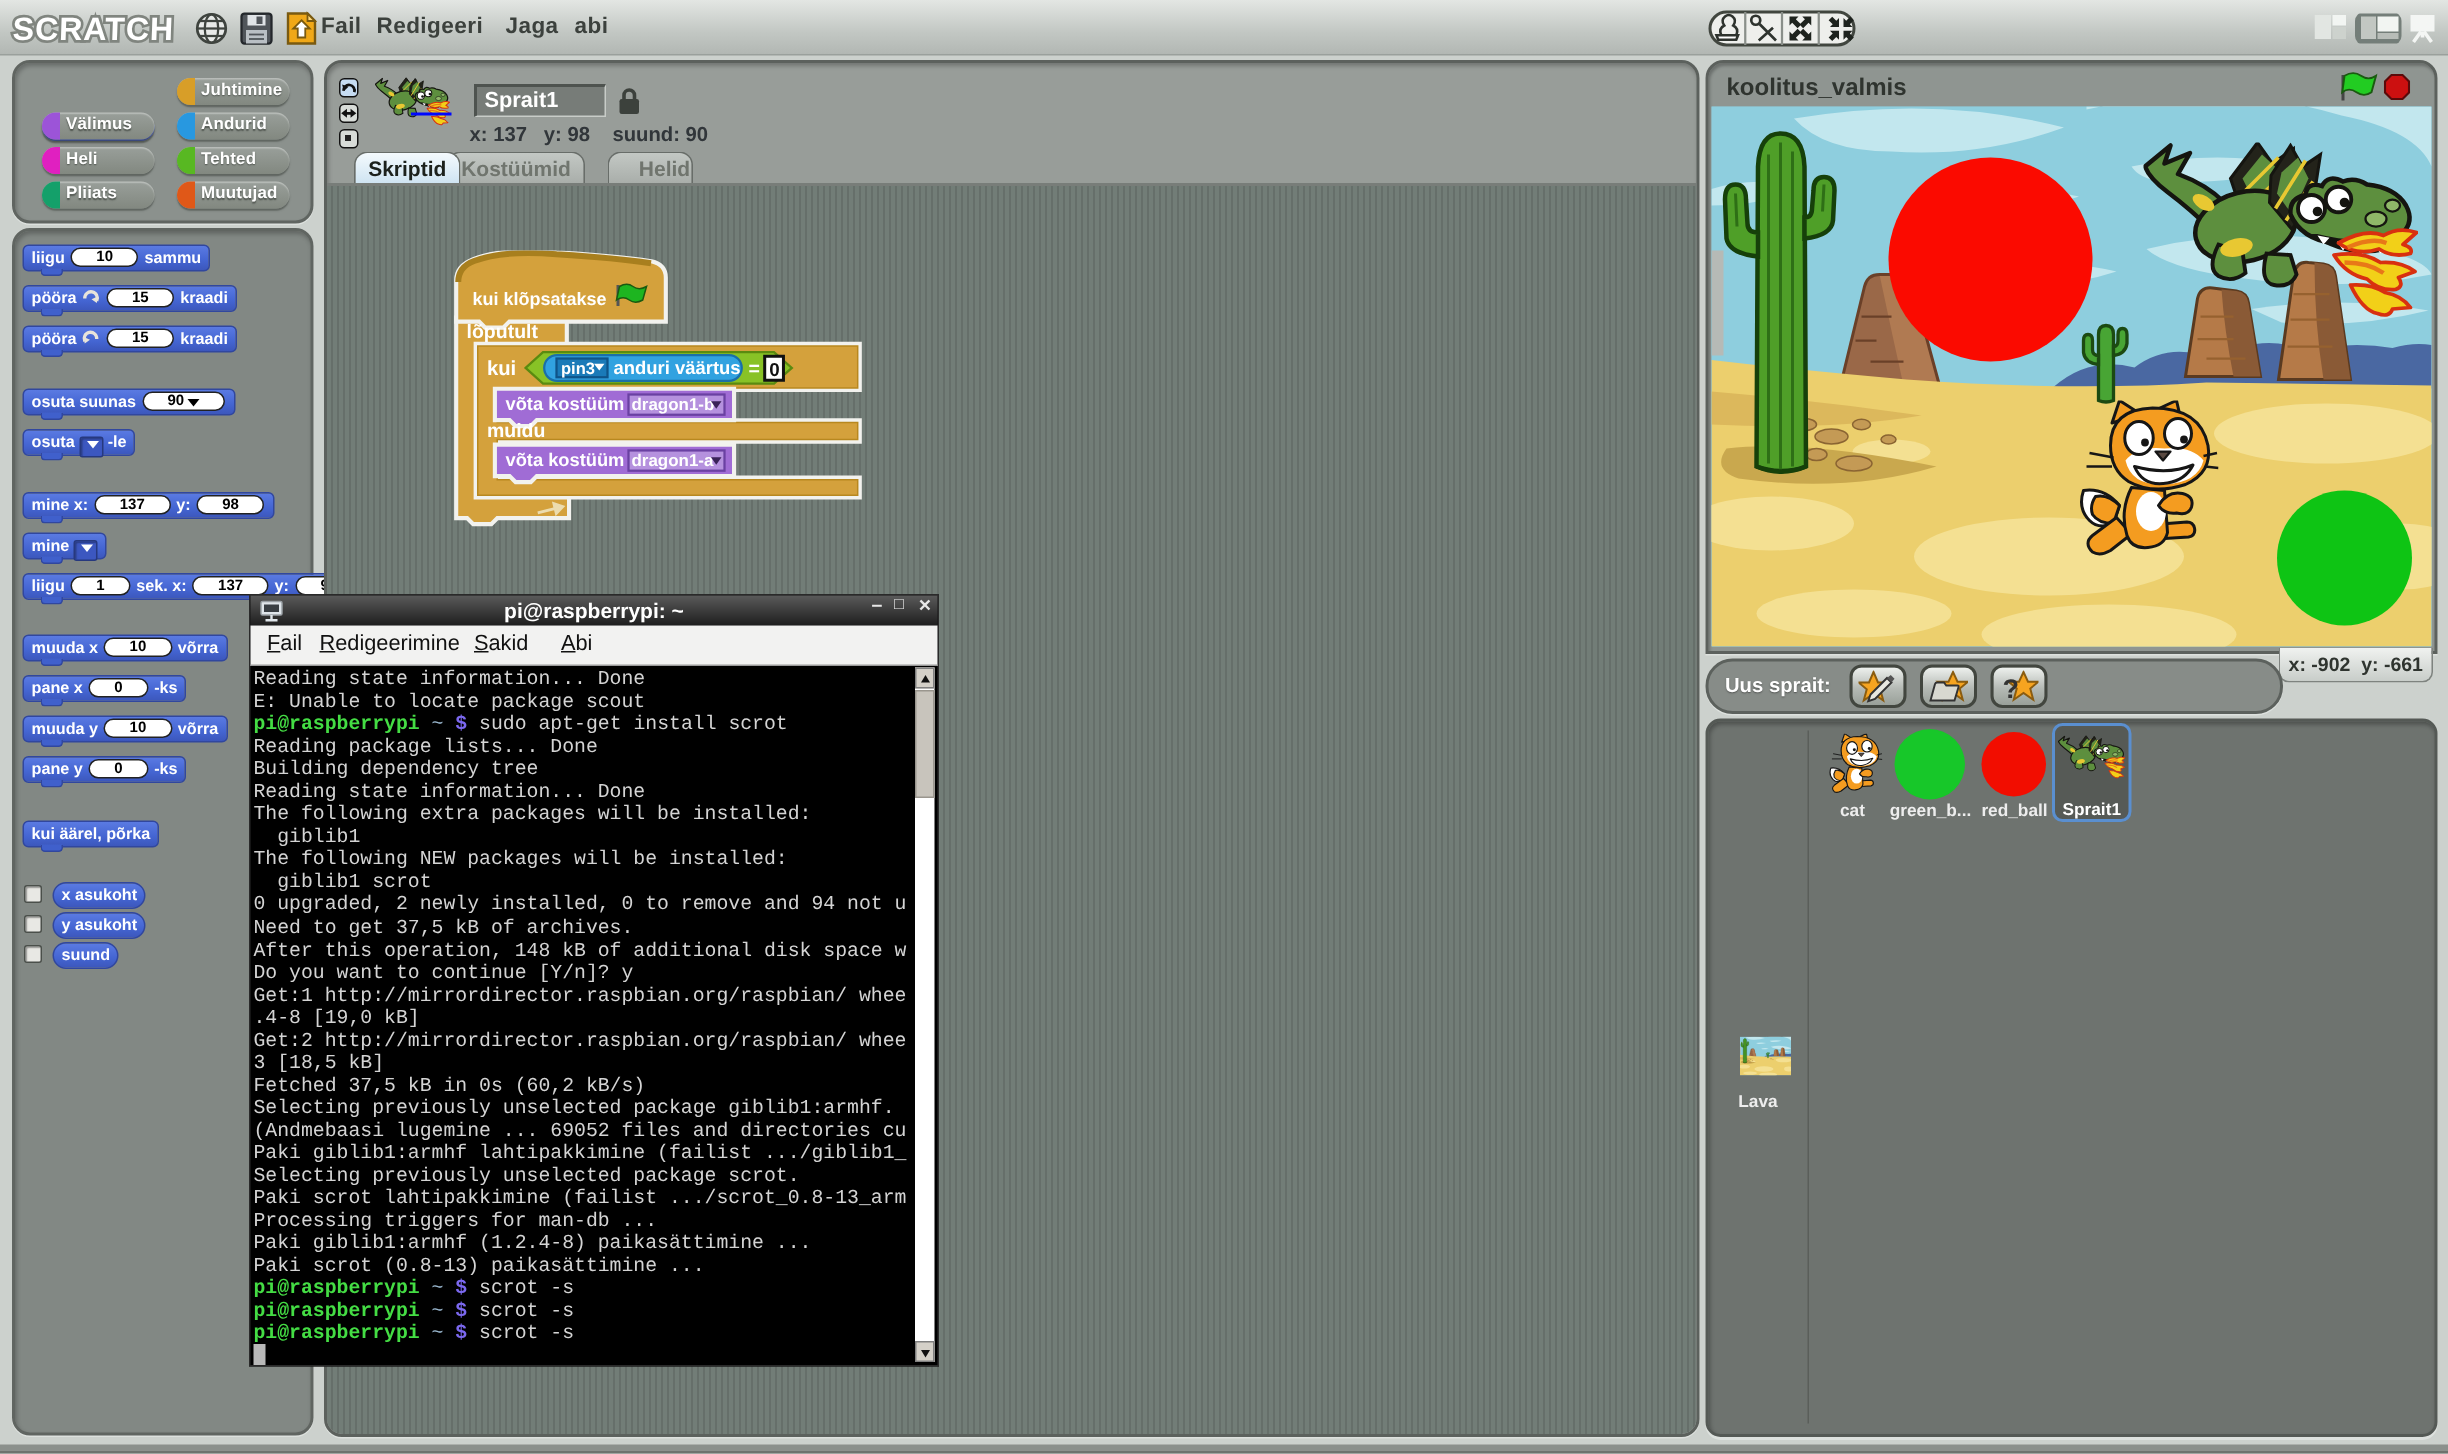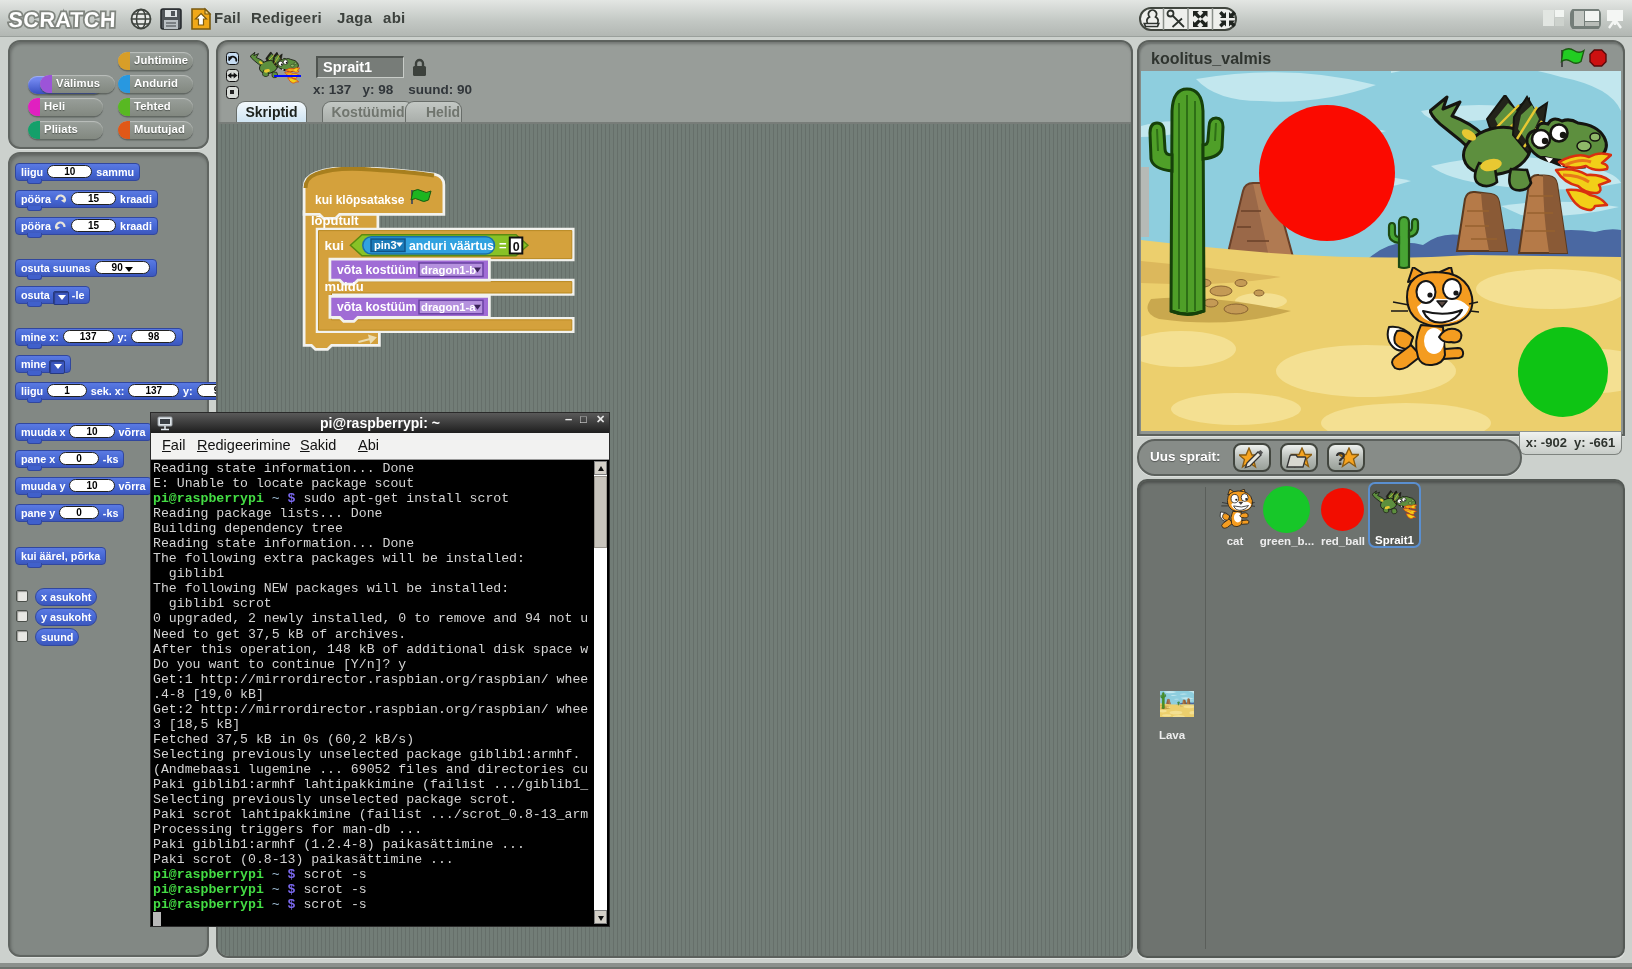--- a/index.html
+++ b/index.html
@@ -62,21 +62,21 @@
 #stagetitle { position:absolute; left:12px; top:8px; font-size:16px; font-weight:bold; color:#2f342f; }
 #stagewrap { position:absolute; left:2px; top:29px; width:480px; height:360px; background:#8ecede; }
 #coordtab { left:1519px; top:432px; width:103px; height:23px; background:linear-gradient(#f0f2f0,#c8cdc9);
   border:1px solid #7e837f; border-top:none; border-radius:0 0 7px 7px; font-size:13px; font-weight:bold; color:#2f342f;
   text-align:center; line-height:21px; }
 #newspritebar { left:1137px; top:439px; width:385px; height:37px; background:#878c88;
   border:2px solid #5c615d; border-radius:18px; box-shadow:0 1px 0 #dde1de; }
 #spritelist { left:1137px; top:479px; width:488px; height:479px; background:#6e736f;
   border:2px solid #545955; border-radius:10px; box-shadow:inset 1px 2px 3px rgba(0,0,0,.3), 0 2px 0 #dde1de; }
 
-#terminal { left:150px; top:396px; width:460px; height:515px; background:#000; border:1px solid #2a2a2a;margin-top:16px; }
+#terminal { left:166px; top:396px; width:460px; height:515px; background:#000; border:1px solid #2a2a2a; }
 #termtitle { position:absolute; left:0; top:0; width:458px; height:20px;
   background:linear-gradient(#5a5a5a,#1e1e1e); color:#fff; font-weight:bold; font-size:14px;
   text-align:center; line-height:20px; }
 #termmenu { position:absolute; left:0; top:20px; width:458px; height:27px; background:#f2f2f1;
   border-bottom:1px solid #9a9a9a; font-size:14.5px; color:#111; }
 #termbody { position:absolute; left:2px; top:48px; width:442px; height:463px; background:#000;
   font-family:"Liberation Mono",monospace; font-size:13.2px; line-height:15.05px; color:#d4d4d4; white-space:pre; }
 #termscroll { position:absolute; right:2px; top:48px; width:13px; height:463px; background:#fff; }
 .ul { text-decoration:underline; }
 .g { color:#44dd44; font-weight:bold; }
@@ -300,21 +300,21 @@
   </svg>
 </div>
 <div id="catpanel" class="panel">
   <div class="catbtn sel" style="left:18px;top:10px;margin-top:24px;">
       <span>Liikumine</span>
     </div>
   <div class="catbtn" style="left:108px;top:10px;">
       <i style="background:#d89e28"></i>
       <span>Juhtimine</span>
     </div>
-  <div class="catbtn" style="left:30px;top:33px;">
+  <div class="catbtn" style="left:18px;top:33px;">
       <i style="background:#9c54d8"></i>
       <span>Välimus</span>
     </div>
   <div class="catbtn" style="left:108px;top:33px;">
       <i style="background:#2898e0"></i>
       <span>Andurid</span>
     </div>
   <div class="catbtn" style="left:18px;top:56px;">
       <i style="background:#e020c0"></i>
       <span>Heli</span>
@@ -380,21 +380,21 @@
       <use href="#dragon"></use>
     </svg>
   <div class="abs" style="left:56px;top:33px;width:27px;height:2px;background:#0008ff"></div>
   <div class="abs" style="left:98px;top:14px;width:88px;height:22px;background:#777c78;border-top:2px solid #4e534f;border-left:2px solid #4e534f;border-bottom:1px solid #c8ccc8;border-right:1px solid #c8ccc8;color:#fff;font-weight:bold;font-size:14.5px;line-height:19px;padding-left:5px;">Sprait1</div>
   <svg class="abs" style="left:194px;top:16px" width="15" height="19" viewBox="0 0 15 19">
     <rect x="1" y="8" width="13" height="10" rx="1.5" fill="#3c413c"></rect>
     <path d="M4,8 v-2.5 a3.5,3.5 0 0 1 7,0 v2.5" fill="none" stroke="#3c413c" stroke-width="2.4"></path>
   </svg>
   <div class="abs" style="left:95px;top:40px;font-size:13.5px;font-weight:bold;color:#31363a">x: 137&nbsp;&nbsp;&nbsp;y: 98&nbsp;&nbsp;&nbsp;&nbsp;suund: 90</div>
   <div class="tab on" style="left:18px;width:71px;line-height:20px;">Skriptid</div>
-  <div class="tab" style="left:104px;width:92px;line-height:20px;">Kostüümid</div>
+  <div class="tab" style="left:80px;width:92px;line-height:20px;">Kostüümid</div>
   <div class="tab" style="left:187px;width:57px;line-height:20px;padding-left:19px;">Helid</div>
   <div id="scriptarea">
     <svg class="abs" style="left:82px;top:43px" width="290" height="190" viewBox="0 0 290 190">
       <g font-family="Liberation Sans" font-weight="bold">
 
         <path d="M5.5,46 H76.5 V63.6 H18.5 V163.2 H78 V177 H31 l-4,4 h-11 l-4,-4 H5.5 Z" fill="#d4a13c" stroke="#f2f2ee" stroke-width="5.5" paint-order="stroke"></path>
 
         <path d="M5.5,46 V20 q0,-9 10.5,-13 q20,-7.5 55,-4.5 q40,2.5 63,6 q8.5,2 8.5,9.5 V46 H39 l-4,4 h-11 l-4,-4 z" fill="#d4a13c" stroke="#f2f2ee" stroke-width="5.5" paint-order="stroke"></path>
         <path d="M5.5,21 q0,-10 10.5,-14 q20,-7.5 55,-4.5 q40,2.5 63,6" fill="none" stroke="#a87f1e" stroke-width="4"></path>
 

